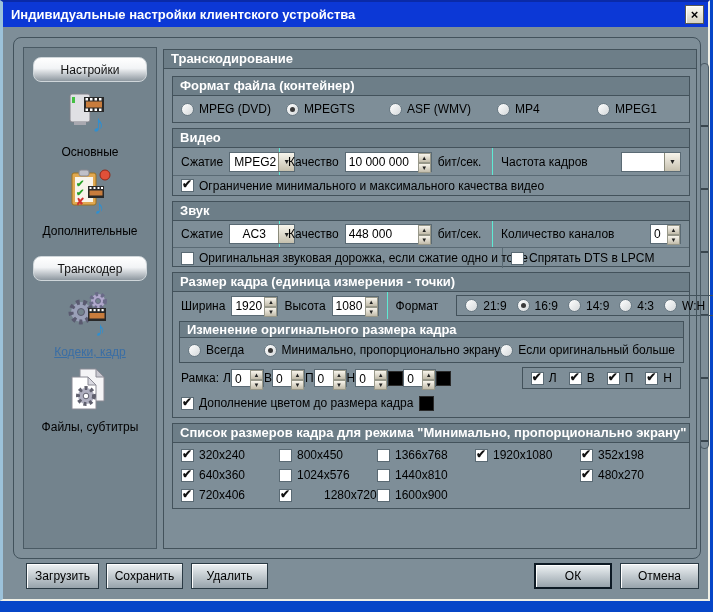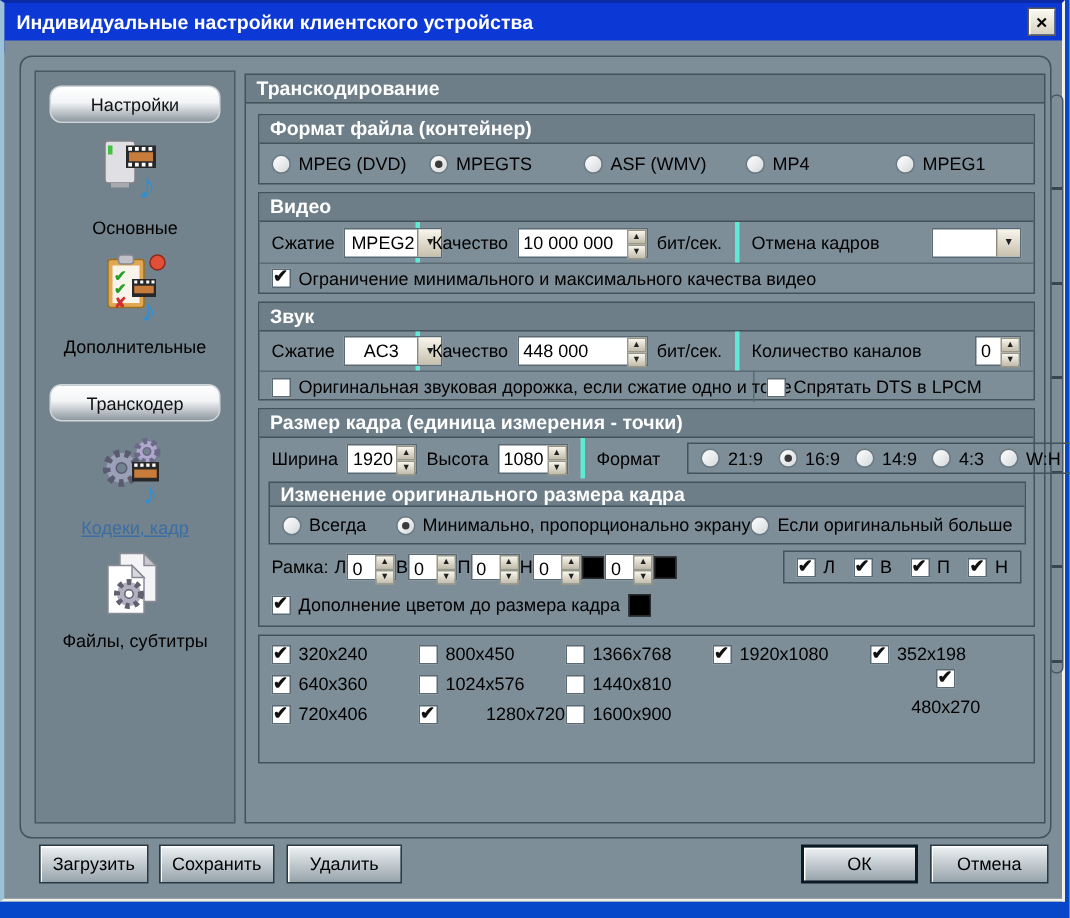--- a/index.html
+++ b/index.html
@@ -32,21 +32,21 @@
   .side-link { position:absolute; left:0; width:100%; text-align:center; color:#3a6ea5;
                text-decoration:underline; cursor:pointer; }
   
   .grp { position:absolute; border:1px solid #43525b; }
   .ghead { height:19px; line-height:18px; background:#6d7e88; border-bottom:1px solid #43525b;
            color:#fff; font-weight:bold; padding-left:7px; font-size:13px;
            white-space:nowrap; overflow:hidden; }
   .main-box { position:absolute; left:160px; top:22px; width:534px; height:500px; border:1px solid #43525b; }
   .frow { display:flex; align-items:center; }
   .cell { display:flex; align-items:center; padding:0 8px; height:100%; gap:6px; }
-  .sep { border-right:3px solid #5eead4; }
+  .sep { border-right:1px solid #5eead4; }
   .chk-row { border-top:1px solid #5a6a74; display:flex; align-items:center; }
   .lbl { white-space:nowrap; }
   
   .rd { width:13px; height:13px; border-radius:50%; background:linear-gradient(135deg,#ffffff,#d4d8da);
         border:1px solid #6a7a84; flex:none; position:relative; }
   .rd.checked::after { content:""; position:absolute; left:3px; top:3px; width:5px; height:5px;
         border-radius:50%; background:#3a3a3a; }
   .cb { width:13px; height:13px; background:#fff; border:1px solid #5a6a74; flex:none; position:relative; }
   .cb.checked::after { content:"\2714"; position:absolute; left:0px; top:-3px; font-size:12px;
         font-weight:bold; color:#111; }
@@ -200,21 +200,21 @@
               <div class="spin">
                 <span class="val" style="width:72px;">10 000 000</span>
                 <span class="btns">
                     <div>▲</div>
                     <div>▼</div>
                   </span>
               </div>
               <span class="lbl">бит/сек.</span>
             </div>
             <div class="cell" style="flex:1;">
-              <span class="lbl">Отмена кадров</span>
+              <span class="lbl">Частота кадров</span>
               <div class="dd" style="margin-left:auto;">
                 <span class="val" style="width:42px;"></span>
                 <span class="btn">▼</span>
               </div>
             </div>
           </div>
           <div class="chk-row" style="height:20px; padding:0 8px;">
             <label class="cbl">
               <span class="cb checked"></span>
               <span class="lbl">Ограничение минимального и максимального качества видео</span>
@@ -398,20 +398,21 @@
           <div class="frow" style="height:22px; padding:0 8px; gap:6px;">
             <label class="cbl">
               <span class="cb checked"></span>
               <span class="lbl">Дополнение цветом до размера кадра</span>
             </label>
             <span class="swatch" style="background: rgb(0, 0, 0);"></span>
           </div>
         </div>
 
         <div class="grp" style="left:8px; top:373px; width:518px; height:86px;">
+          <div class="ghead">Список размеров кадра для режима "Минимально, пропорционально экрану"</div>
           <div style="display:grid; grid-template-columns:98px 98px 98px 105px auto; padding:2px 8px;">
             <label class="cbl" style="height:20px;">
               <span class="cb checked"></span>
               <span class="lbl">320x240</span>
             </label>
             <label class="cbl" style="height:20px;">
               <span class="cb"></span>
               <span class="lbl">800x450</span>
             </label>
             <label class="cbl" style="height:20px;">
@@ -432,21 +433,21 @@
             </label>
             <label class="cbl" style="height:20px;">
               <span class="cb"></span>
               <span class="lbl">1024x576</span>
             </label>
             <label class="cbl" style="height:20px;">
               <span class="cb"></span>
               <span class="lbl">1440x810</span>
             </label>
             <span></span>
-            <label class="cbl" style="height:20px;flex-direction:column;">
+            <label class="cbl" style="height:20px;">
               <span class="cb checked"></span>
               <span class="lbl">480x270</span>
             </label>
             <label class="cbl" style="height:20px;">
               <span class="cb checked"></span>
               <span class="lbl">720x406</span>
             </label>
             <label class="cbl" style="height:20px;gap:32px;">
               <span class="cb checked"></span>
               <span class="lbl">1280x720</span>

